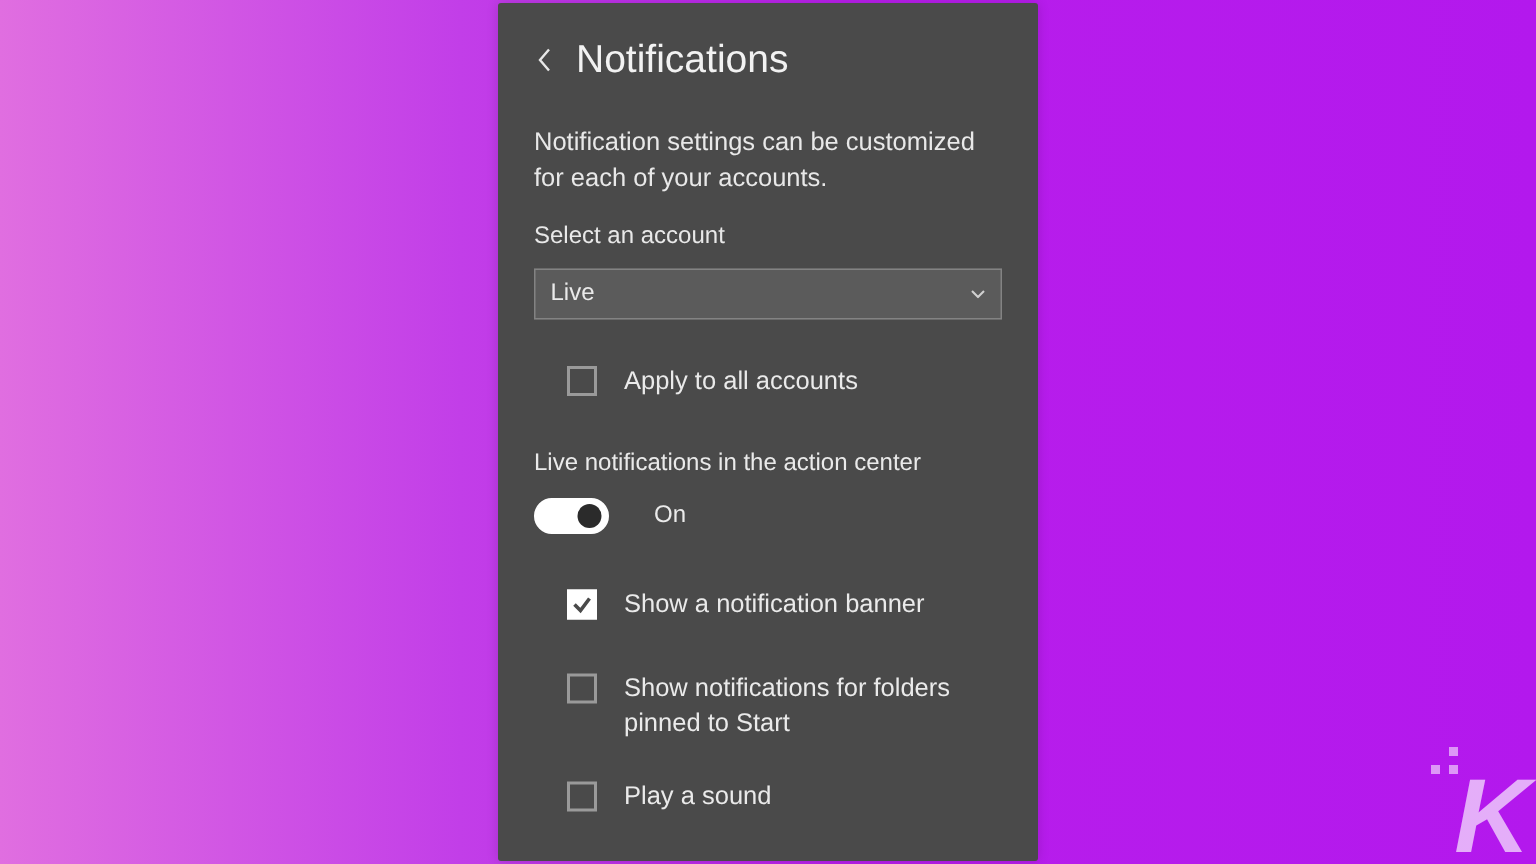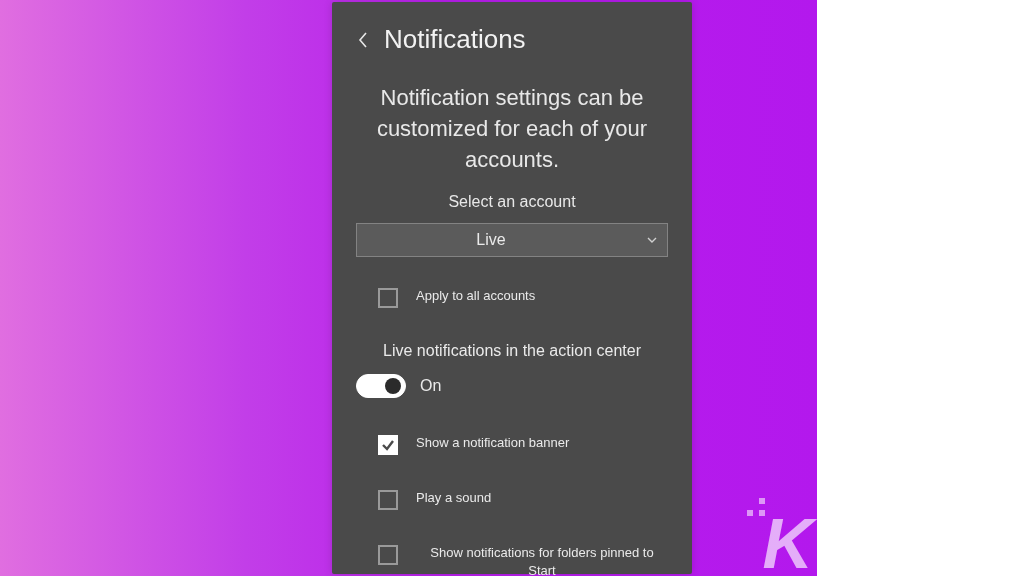--- a/index.html
+++ b/index.html
@@ -1,39 +1,38 @@
 <!DOCTYPE html>
 <html><head>
 <meta charset="utf-8">
 <style>
   * { margin: 0; padding: 0; box-sizing: border-box; }
   html, body { width: 1024px; height: 576px; overflow: hidden; font-family: "Segoe UI", Arial, sans-serif; }
   .bg {
-    width: 817px; height: 576px;
+    width: 1024px; height: 576px;
     background: linear-gradient(90deg, #e06ee0 0%, #c23ee8 30%, #b81eeb 55%, #b318ed 100%);
     position: relative;
-    text-align: center;
   }
   .panel {
     position: absolute;
     left: 332px; top: 2px;
     width: 360px; height: 572px;
     background: #4a4a4a;
     color: #e8e8e8;
     padding: 22px 24px 20px 24px;
     border-radius: 2px;
     box-shadow: 0 0 8px rgba(0,0,0,0.15);
   }
   .header {
     display: flex; align-items: center; gap: 14px;
     margin-bottom: 28px;
   }
   .back-icon { width: 14px; height: 22px; display: inline-flex; align-items: center; justify-content: center; cursor: pointer; }
   .title { font-size: 26px; font-weight: 300; color: #f2f2f2; }
-  .desc { font-size: 22px; line-height: 1.4; color: #e8e8e8; margin-bottom: 18px; }
+  .desc { font-size: 17px; line-height: 1.4; color: #e8e8e8; margin-bottom: 18px; }
   .label { font-size: 16px; color: #e8e8e8; margin-bottom: 12px; }
   .select-wrap {
     position: relative;
     width: 312px; height: 34px;
     background: #5b5b5b;
     border: 1px solid #838383;
     display: flex; align-items: center;
     padding: 0 10px;
     cursor: pointer;
     margin-bottom: 30px;
@@ -52,35 +51,35 @@
     width: 20px; height: 20px;
     border: 2px solid #9a9a9a;
     background: #4a4a4a;
     display: inline-flex; align-items: center; justify-content: center;
     cursor: pointer;
     flex-shrink: 0;
     margin-top: 1px;
   }
   .checkbox.checked { background: #ffffff; border-color: #ffffff; }
   .check-mark { width: 14px; height: 14px; }
-  .row-label { font-size: 13px; color: #eaeaea; line-height: 1.35; }
+  .row-label { font-size: 17px; color: #eaeaea; line-height: 1.35; }
 
   .section-label { font-size: 16px; color: #eaeaea; margin-bottom: 14px; }
   .toggle-row { display: flex; align-items: center; gap: 14px; margin-bottom: 36px; }
   .toggle {
     width: 50px; height: 24px; border-radius: 12px;
     background: #ffffff; position: relative; cursor: pointer;
     border: 1px solid #ffffff;
   }
   .toggle-knob {
     position: absolute; top: 3px; right: 4px;
     width: 16px; height: 16px; border-radius: 50%;
     background: #2b2b2b;
   }
-  .toggle-state { font-size: 16px; color: #eaeaea; }
+  .toggle-state { font-size: 16px; color: #eaeaea; margin-left: 16px; }
 
   
   .watermark {
     position: absolute; right: 8px; bottom: 4px;
     color: rgba(255,255,255,0.6);
     display: flex; flex-direction: column; align-items: flex-end;
     pointer-events: none;
   }
   .dots { display: grid; grid-template-columns: repeat(2, 8px); grid-auto-rows: 8px; gap: 4px; margin-right: 42px; margin-bottom: -2px; }
   .dot { width: 6px; height: 6px; background: rgba(255,255,255,0.55); }
@@ -131,28 +130,28 @@
 
     <div class="row">
       <span class="checkbox checked">
         <svg class="check-mark" viewBox="0 0 14 14">
           <polyline points="2,7 6,11 12,3" fill="none" stroke="#4a4a4a" stroke-width="2.4"></polyline>
         </svg>
       </span>
       <span class="row-label">Show a notification banner</span>
     </div>
 
+    <div class="row tight">
+      <span class="checkbox"></span>
+      <span class="row-label">Show notifications for folders pinned to Start</span>
+    </div>
+
     <div class="row">
       <span class="checkbox"></span>
       <span class="row-label">Play a sound</span>
-    </div>
-
-    <div class="row tight">
-      <span class="checkbox"></span>
-      <span class="row-label">Show notifications for folders pinned to Start</span>
     </div>
 
   </div>
 
   <div class="watermark">
     <div class="dots">
       <span class="dot" style="opacity:0"></span>
         <span class="dot"></span>
       <span class="dot"></span>
         <span class="dot"></span>

